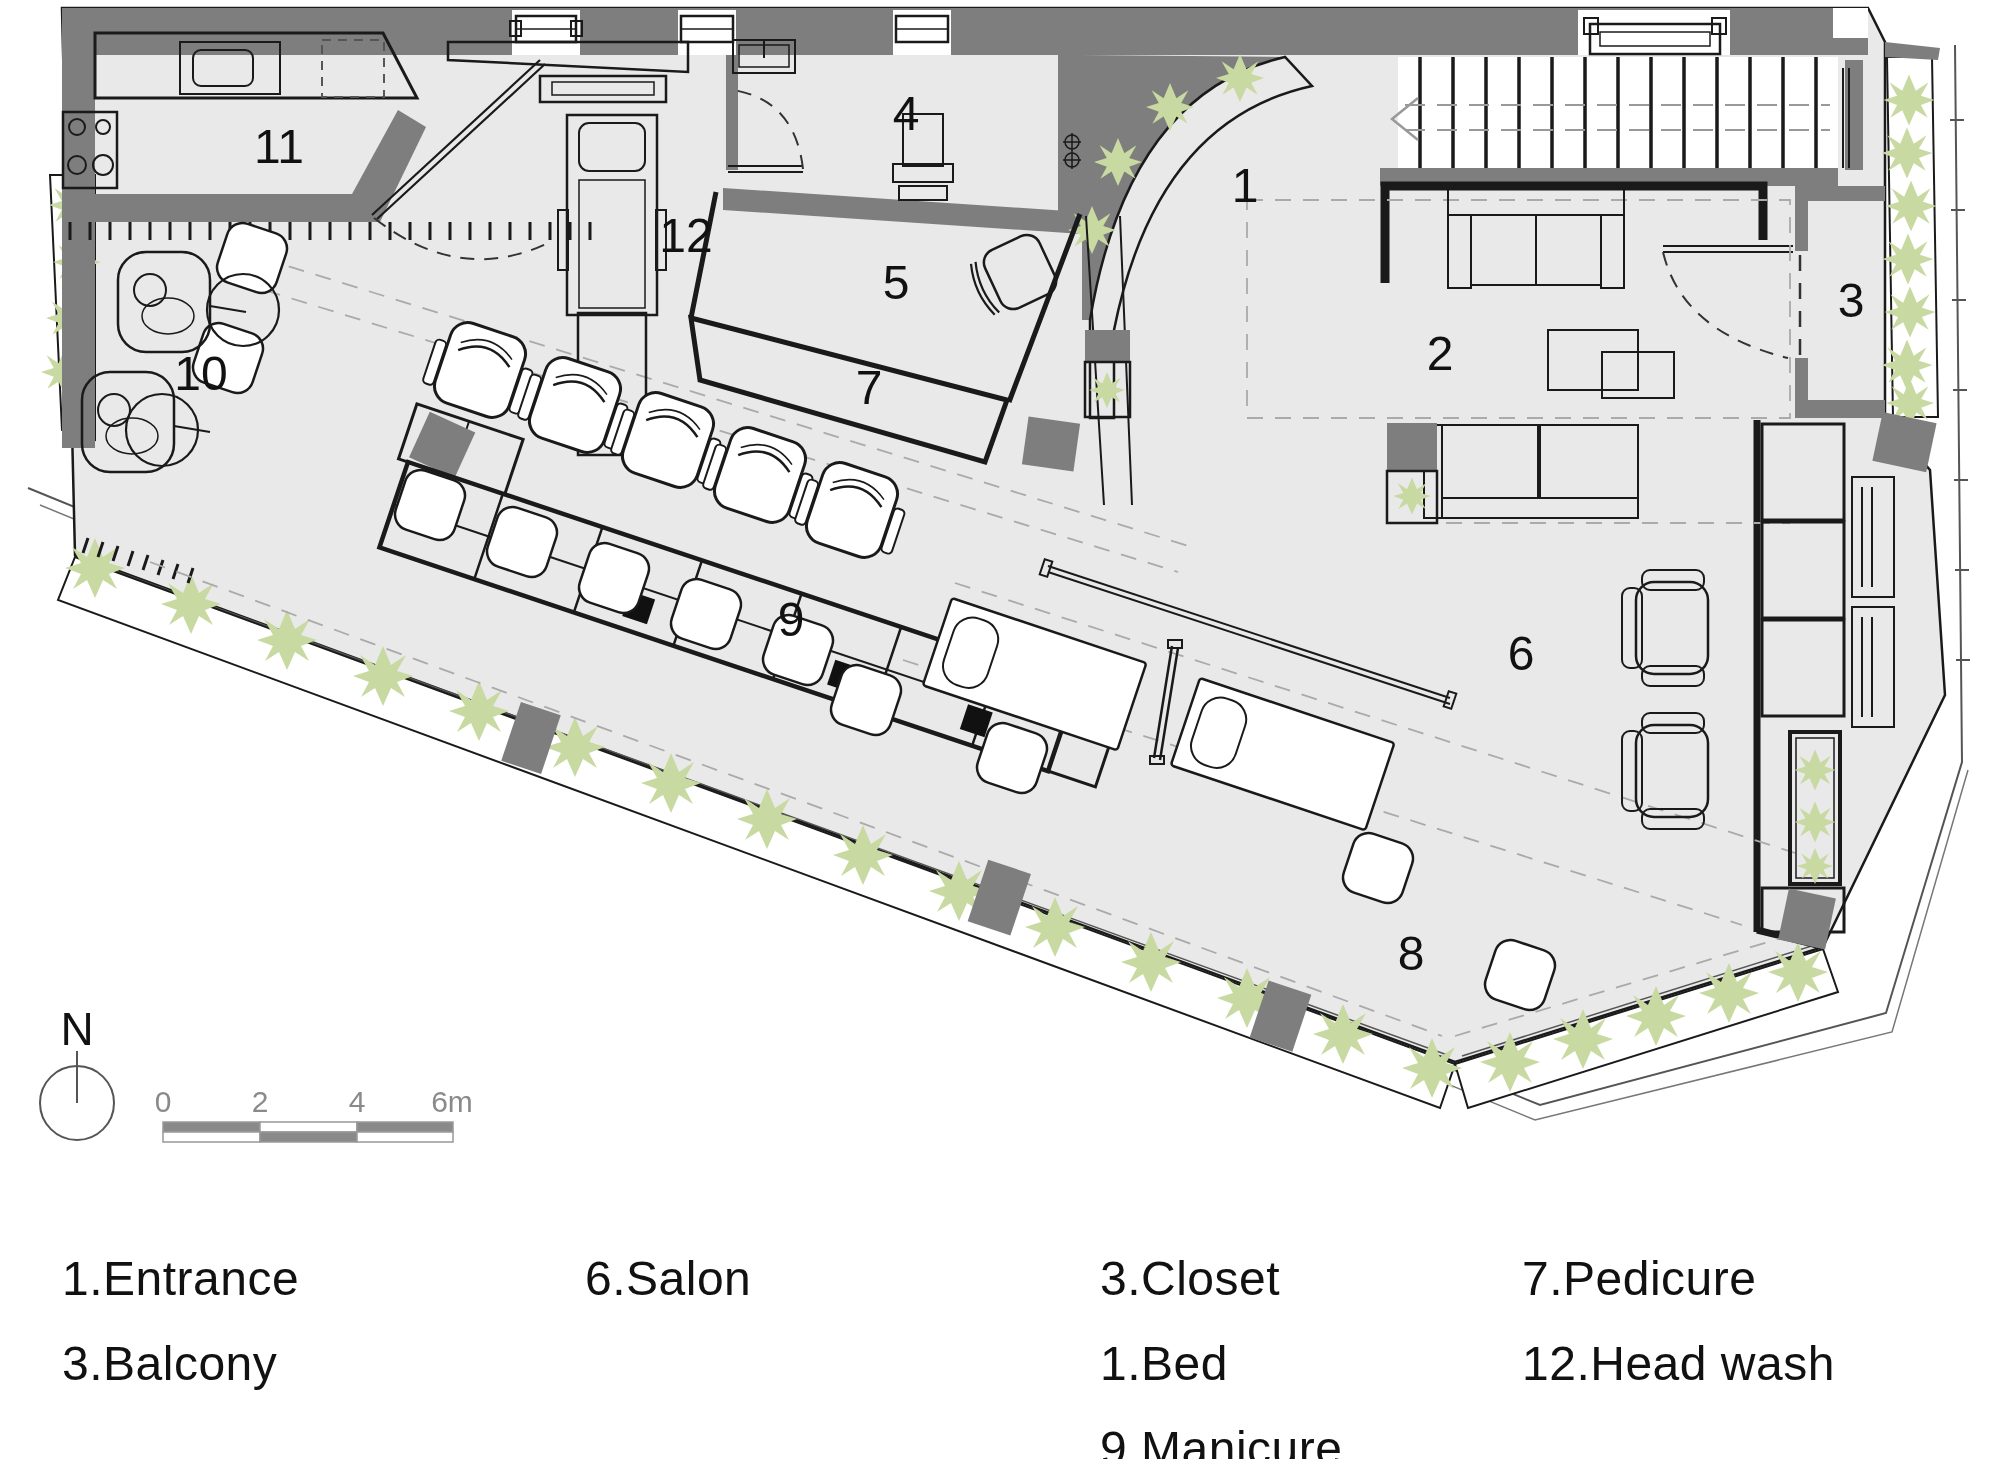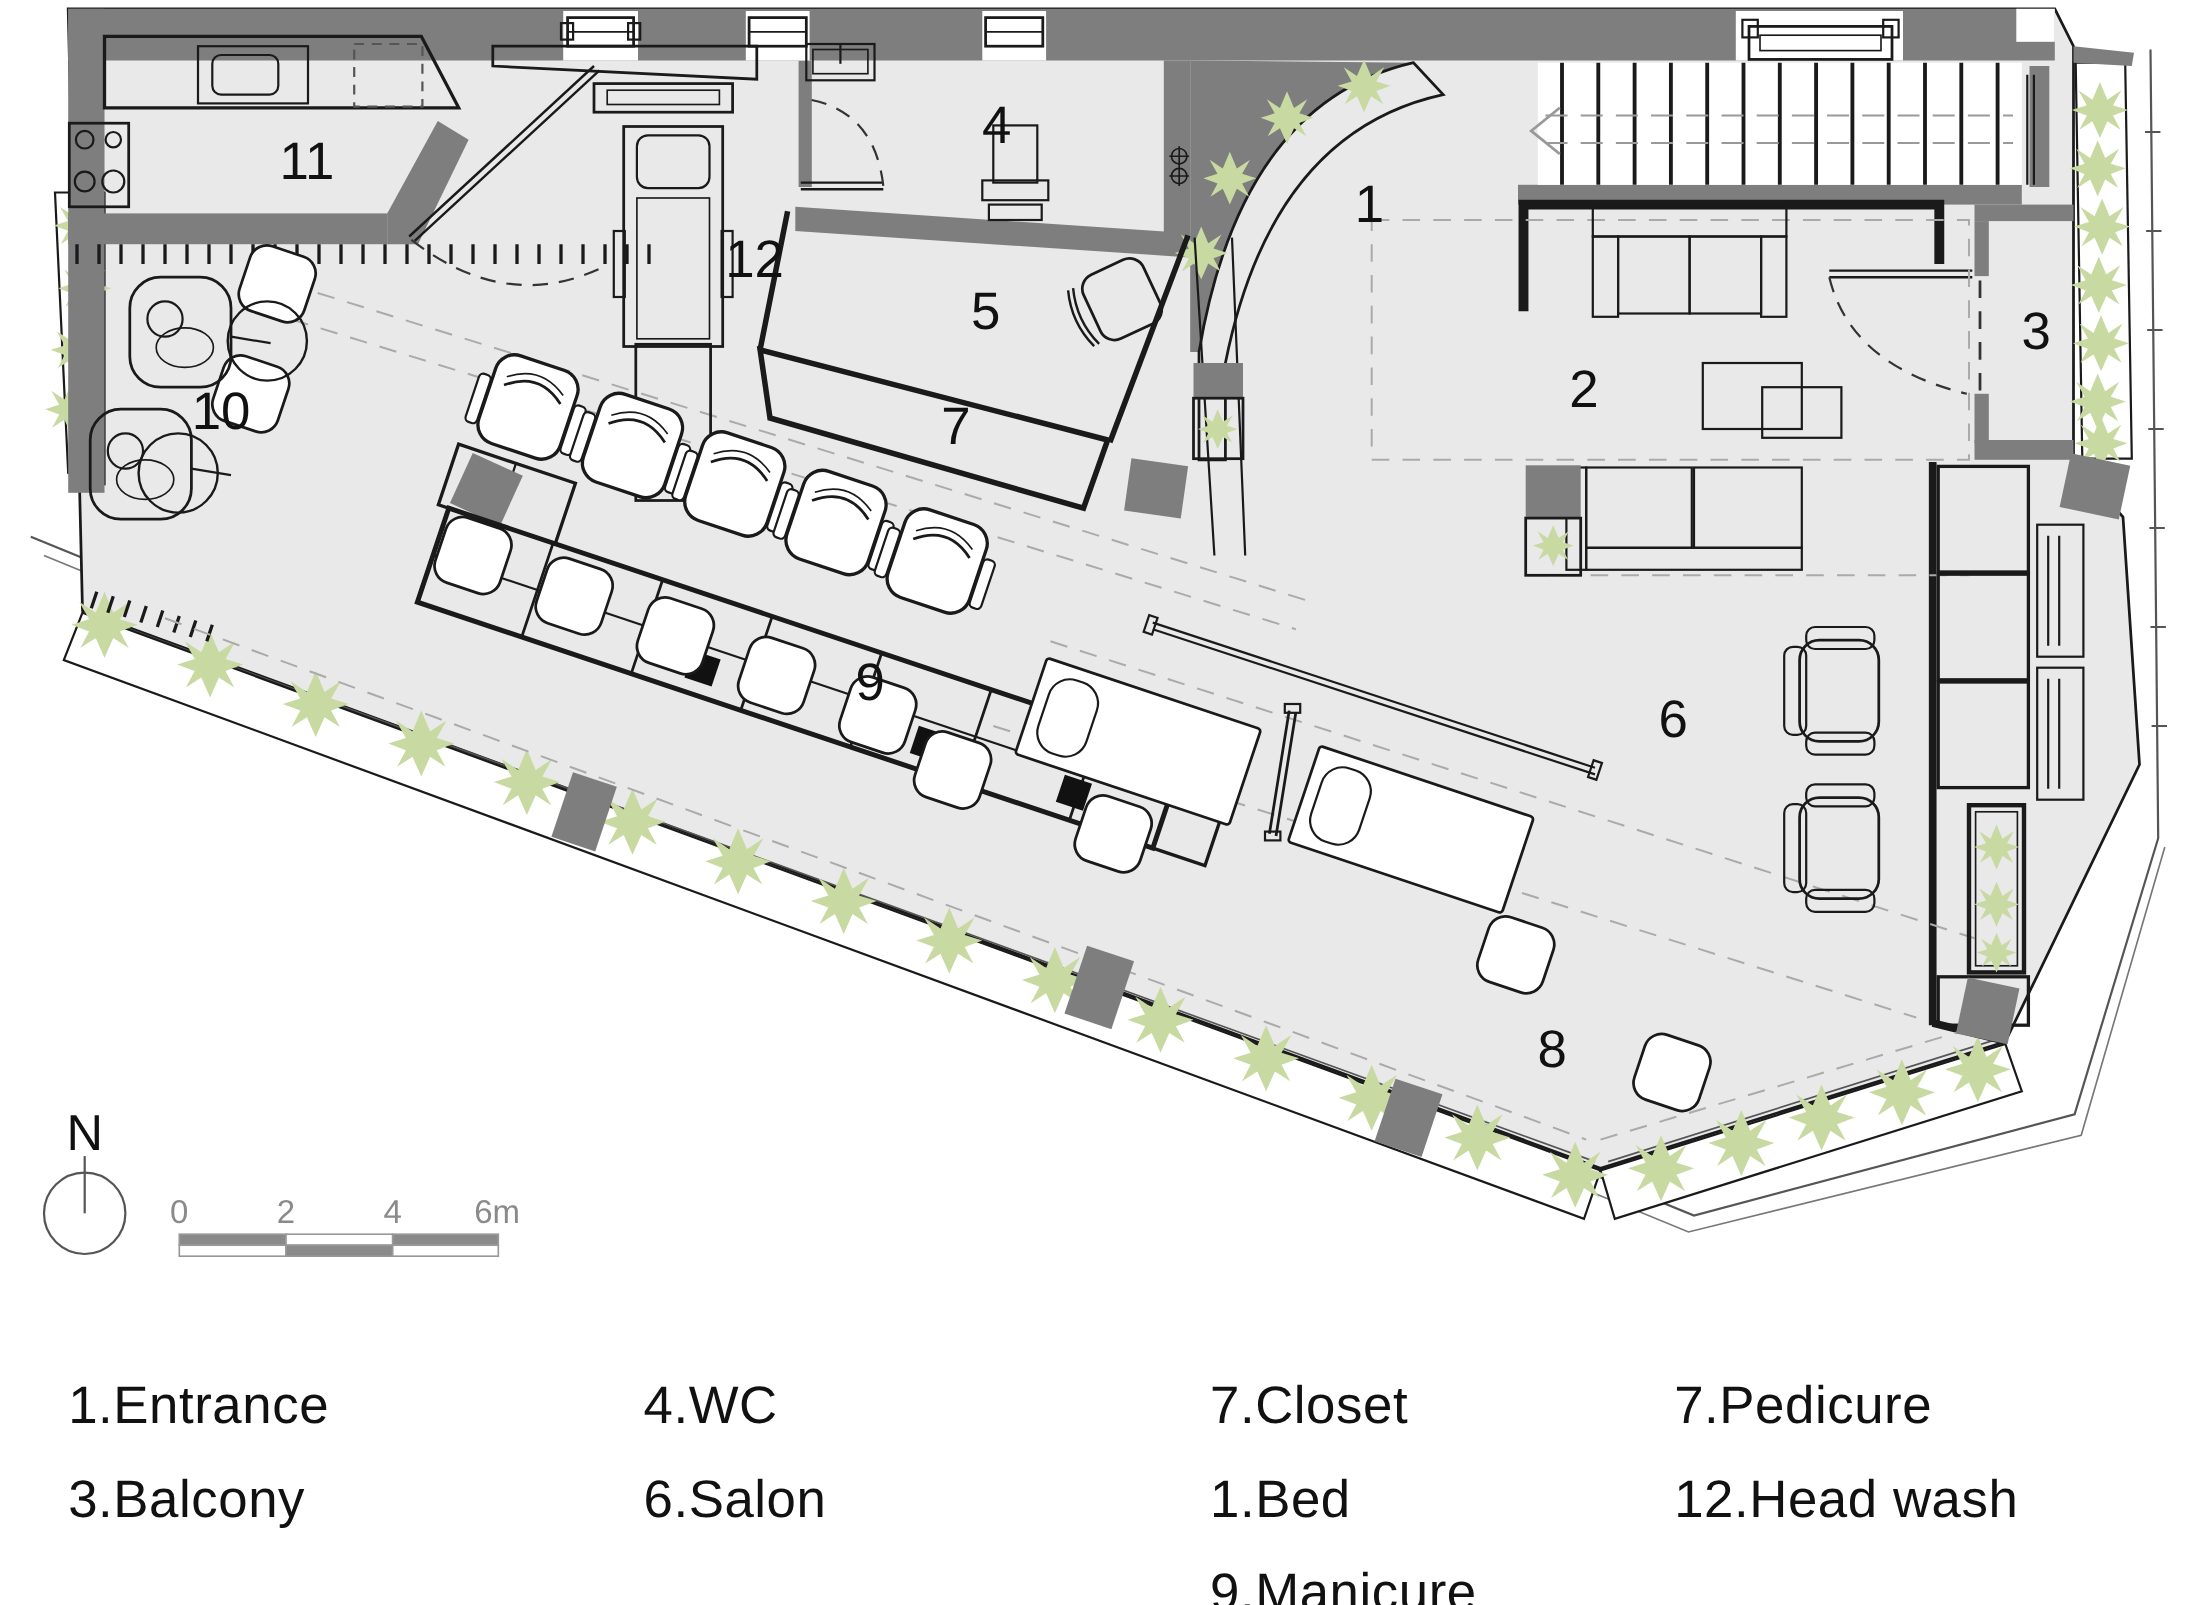--- a/index.html
+++ b/index.html
@@ -399,25 +399,24 @@
     <text class="tick" x="452" y="1112">6m</text>
   </g>
 </svg>
 
 <div class="legend">
   <div class="col c1">
     <div class="item">1.Entrance</div>
     <div class="item">3.Balcony</div>
   </div>
   <div class="col c2">
-    <div class="item">4.WC</div>
     <div class="item">6.Salon</div>
   </div>
   <div class="col c3">
-    <div class="item">7.Closet</div>
+    <div class="item">3.Closet</div>
     <div class="item">1.Bed</div>
     <div class="item">9.Manicure</div>
   </div>
   <div class="col c4">
     <div class="item">7.Pedicure</div>
     <div class="item">12.Head wash</div>
   </div>
 </div>
 </div>
 

